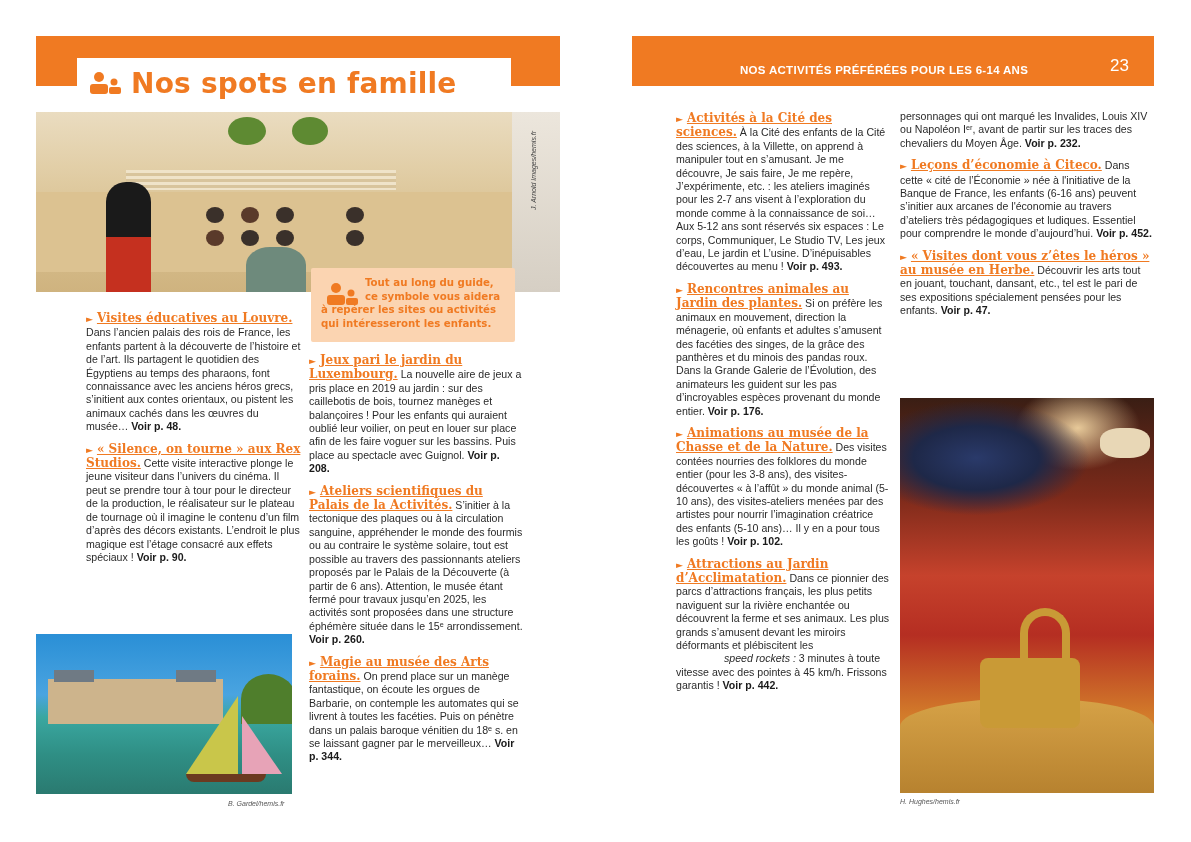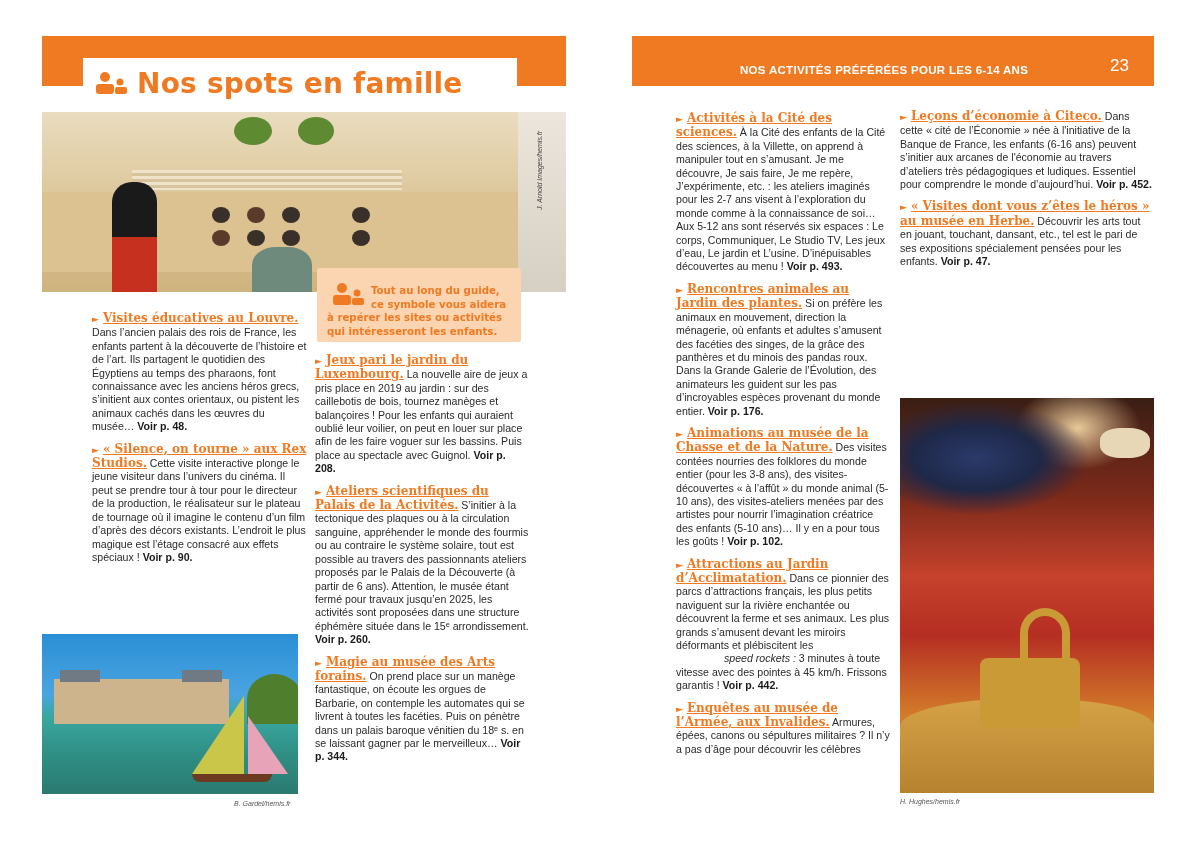--- a/index.html
+++ b/index.html
@@ -1,20 +1,20 @@
 <!DOCTYPE html>
 <html><head>
 <meta charset="utf-8">
 <style>
   * { box-sizing: border-box; margin: 0; padding: 0; }
   html, body { width: 1191px; height: 842px; background: #ffffff; overflow: hidden; }
   body { position: relative; font-family: "Liberation Sans", sans-serif; color: #2a2a2a; }
 
   .page { position: absolute; top: 0; height: 842px; }
-  .page-left { left: 0; width: 595px; margin-left: 6px; }
+  .page-left { left: 0; width: 595px; }
 
   
   .band-left { position: absolute; left: 36px; top: 36px; width: 524px; height: 50px; background: #f07a22; }
   .title-box { position: absolute; left: 77px; top: 58px; width: 434px; height: 50px; background: #ffffff; display: flex; align-items: center; padding-left: 12px; }
   .title-text { font-family: "DejaVu Sans", sans-serif; font-weight: bold; font-size: 28px; color: #f07a22; margin-left: 8px; letter-spacing: 0.2px; }
   .band-right { position: absolute; left: 632px; top: 36px; width: 522px; height: 50px; background: #f07a22; }
   .running-head { position: absolute; left: 740px; top: 64px; font-weight: bold; font-size: 11.5px; color: #ffffff; letter-spacing: 0.3px; }
   .page-number { position: absolute; left: 1110px; top: 56px; font-weight: normal; font-size: 17px; color: #ffffff; }
 
   
@@ -45,21 +45,21 @@
 
   .photo-carousel { left: 900px; top: 398px; width: 254px; height: 395px;
     background: linear-gradient(180deg, #3a1e14 0%, #7d2a1a 25%, #c6422c 45%, #b52e22 60%, #d27a2a 80%, #e0a34a 100%); }
   .car-ceiling { position: absolute; left: 0; top: 0; width: 100%; height: 150px; background: radial-gradient(ellipse at 30% 40%, #2a3a6a 0%, #1e2848 25%, transparent 45%), radial-gradient(ellipse at 70% 20%, #e7c999 0%, transparent 25%); }
   .car-stage { position: absolute; left: 0; top: 300px; width: 100%; height: 95px; background: linear-gradient(180deg, #d6a247, #b7822f); border-radius: 50% 50% 0 0 / 30% 30% 0 0; }
   .car-seat { position: absolute; left: 80px; top: 260px; width: 100px; height: 70px; background: #c99a36; border-radius: 8px; }
   .car-arch { position: absolute; left: 120px; top: 210px; width: 50px; height: 70px; border: 8px solid #c99a36; border-bottom: none; border-radius: 30px 30px 0 0; }
   .car-horse { position: absolute; left: 200px; top: 30px; width: 50px; height: 30px; background: #e8d7b6; border-radius: 40%; }
 
   
-  .callout { position: absolute; left: 311px; top: 268px; width: 204px; height: 74px; background: #fbd4b1; border-radius: 2px; padding: 16px 10px; }
+  .callout { position: absolute; left: 311px; top: 268px; width: 204px; height: 74px; background: #fbd4b1; border-radius: 2px; padding: 8px 10px; }
   .callout-icon { position: absolute; left: 14px; top: 14px; }
   .callout-text { font-family: "DejaVu Sans", sans-serif; font-weight: bold; font-size: 10.2px; line-height: 13.5px; color: #f07a22; }
   .callout-line { display: block; }
   .callout-line.indent { padding-left: 44px; }
 
   
   .col { position: absolute; }
   .article { margin-bottom: 9px; font-size: 10.6px; line-height: 13.4px; color: #2a2a2a; }
   .article-title { font-family: "DejaVu Serif", serif; font-weight: bold; color: #f07a22; font-size: 12px; line-height: 13.4px; text-decoration: underline; }
   .article-arrow { font-family: "DejaVu Sans", sans-serif; color: #f07a22; font-size: 9px; margin-right: 4px; }
@@ -181,27 +181,27 @@
   <p class="article">
     <span class="article-arrow">►</span><span class="article-title">Animations au musée de la Chasse et de la Nature.</span>
     <span>Des visites contées nourries des folklores du monde entier (pour les 3-8 ans), des visites-découvertes « à l’affût » du monde animal (5-10 ans), des visites-ateliers menées par des artistes pour nourrir l’imagination créatrice des enfants (5-10 ans)… Il y en a pour tous les goûts !</span>
     <span class="ref">Voir p. 102.</span>
   </p>
   <p class="article">
     <span class="article-arrow">►</span><span class="article-title">Attractions au Jardin d’Acclimatation.</span>
     <span>Dans ce pionnier des parcs d’attractions français, les plus petits naviguent sur la rivière enchantée ou découvrent la ferme et ses animaux. Les plus grands s’amusent devant les miroirs déformants et plébiscitent les </span><span class="it">speed rockets :</span><span> 3 minutes à toute vitesse avec des pointes à 45 km/h. Frissons garantis !</span>
     <span class="ref">Voir p. 442.</span>
   </p>
-  <p class="article">
-    <span class="article-arrow">►</span><span class="article-title">Enquêtes au musée de l’Armée, aux Invalides.</span>
-    <span>Armures, épées, canons ou sépultures militaires ? Il n’y a pas d’âge pour découvrir les célèbres</span>
-  </p>
 </div>
 
 <div class="col col-r2">
+  <p class="article">
+    <span>personnages qui ont marqué les Invalides, Louis XIV ou Napoléon Iᵉʳ, avant de partir sur les traces des chevaliers du Moyen Âge.</span>
+    <span class="ref">Voir p. 232.</span>
+  </p>
   <p class="article">
     <span class="article-arrow">►</span><span class="article-title">Leçons d’économie à Citeco.</span>
     <span>Dans cette « cité de l’Économie » née à l'initiative de la Banque de France, les enfants (6-16 ans) peuvent s’initier aux arcanes de l'économie au travers d’ateliers très pédagogiques et ludiques. Essentiel pour comprendre le monde d’aujourd’hui.</span>
     <span class="ref">Voir p. 452.</span>
   </p>
   <p class="article">
     <span class="article-arrow">►</span><span class="article-title">« Visites dont vous z’êtes le héros » au musée en Herbe.</span>
     <span>Découvrir les arts tout en jouant, touchant, dansant, etc., tel est le pari de ses expositions spécialement pensées pour les enfants.</span>
     <span class="ref">Voir p. 47.</span>
   </p>

